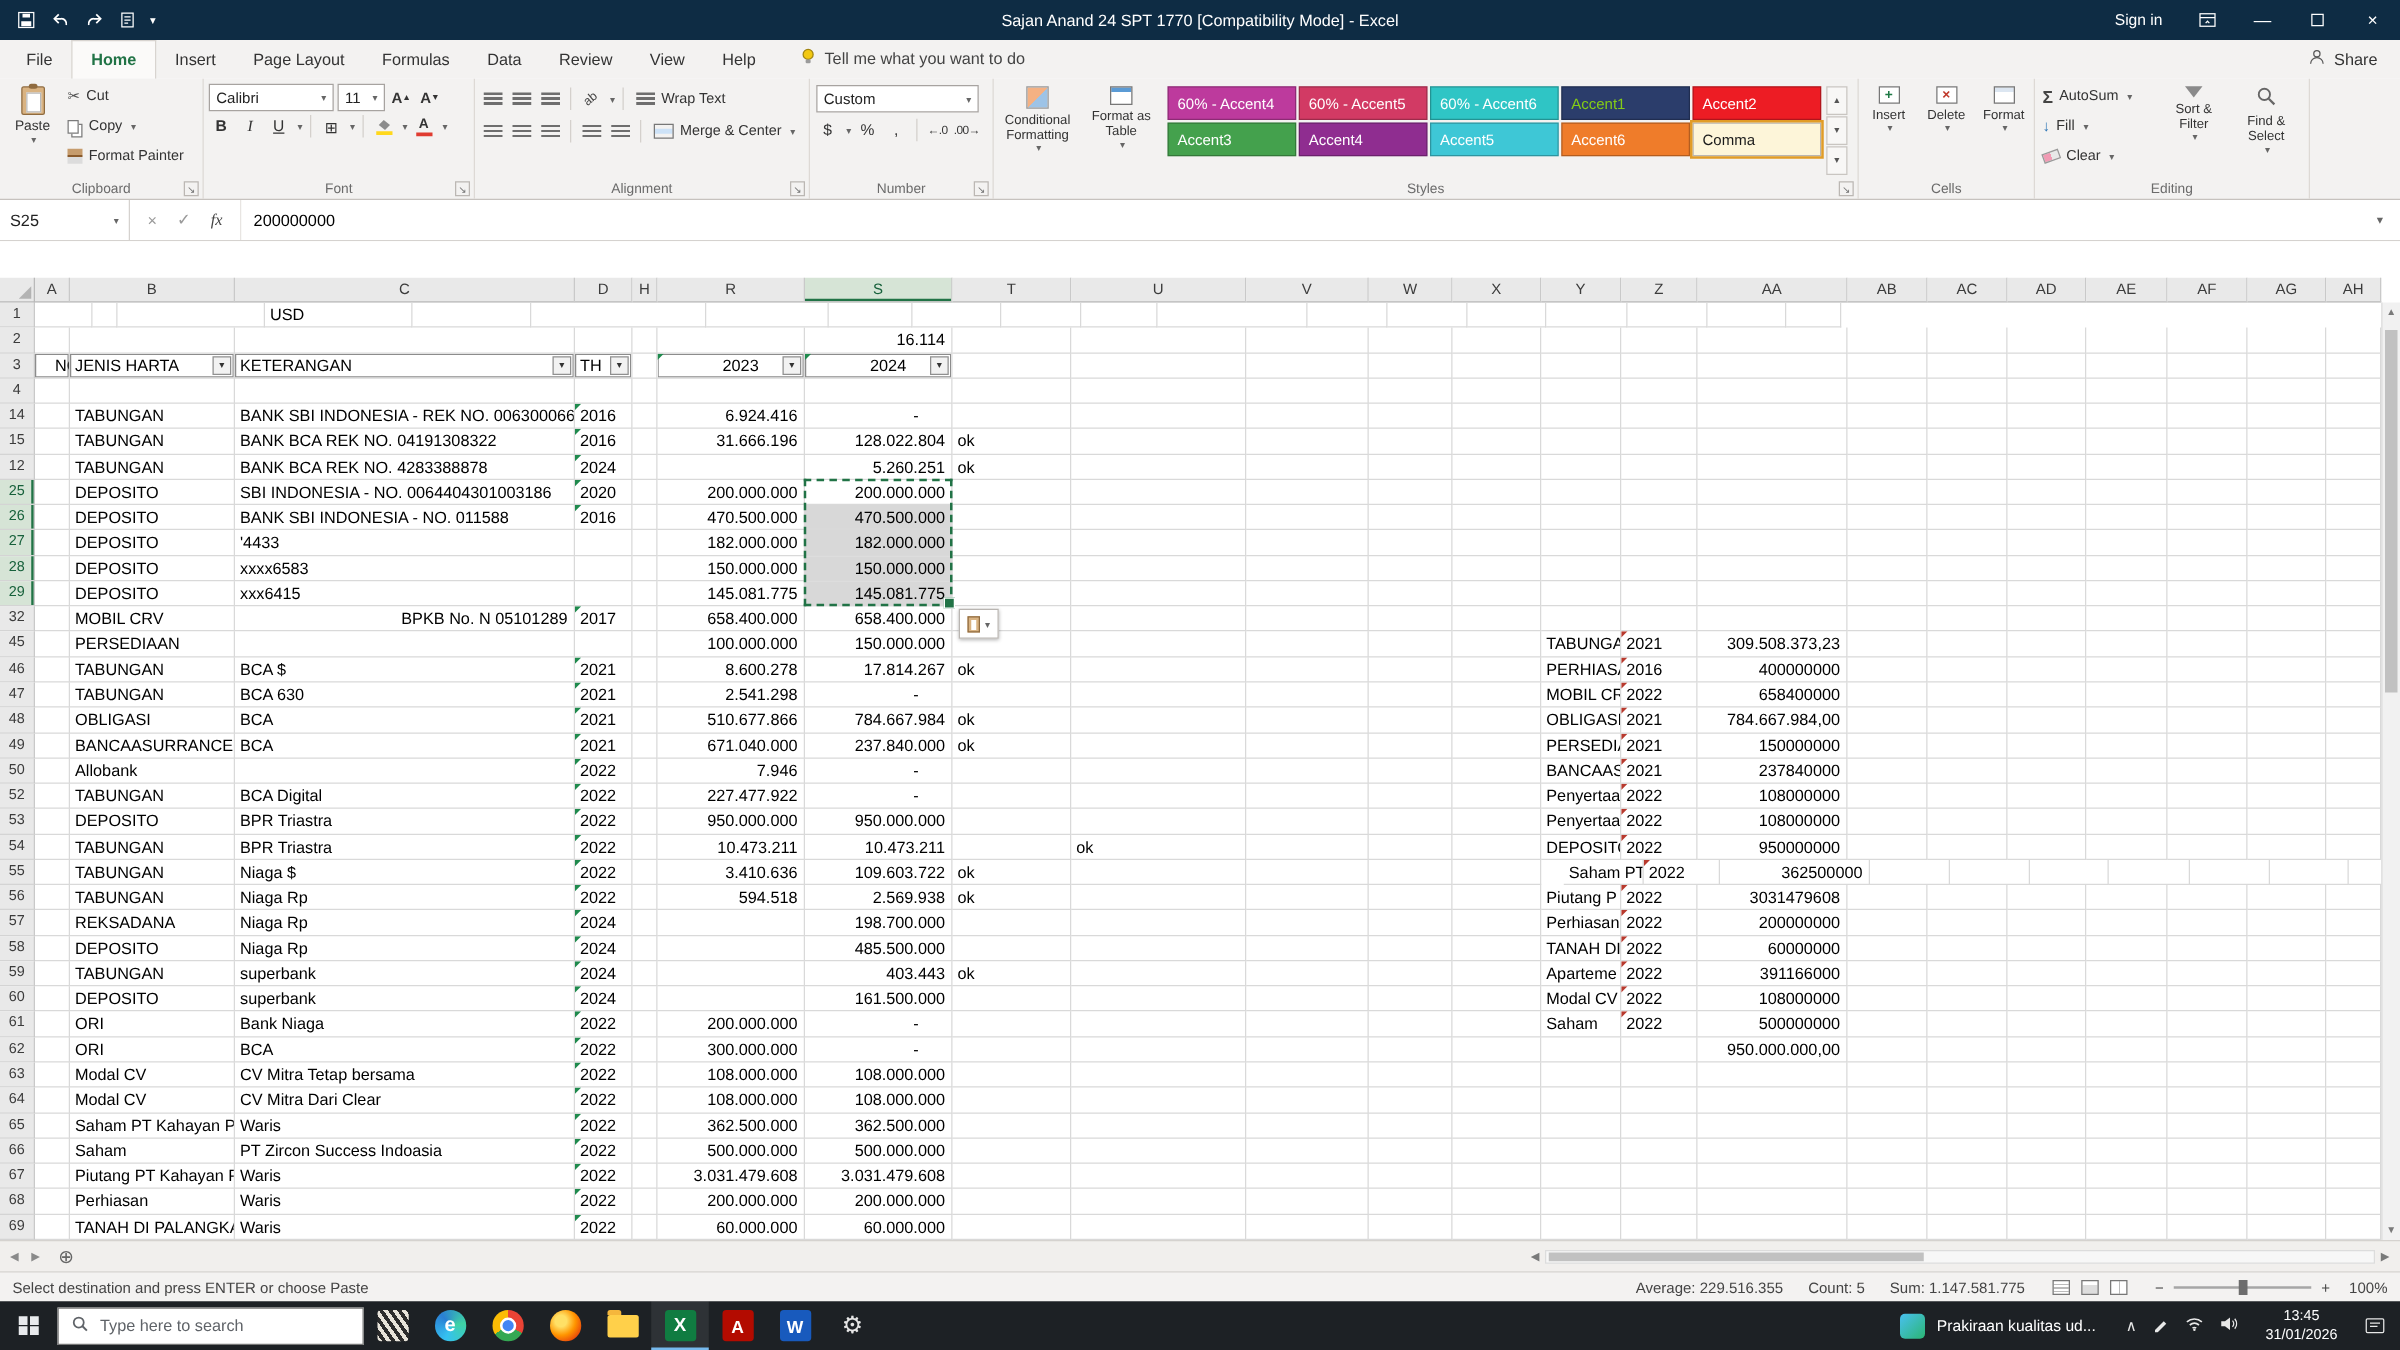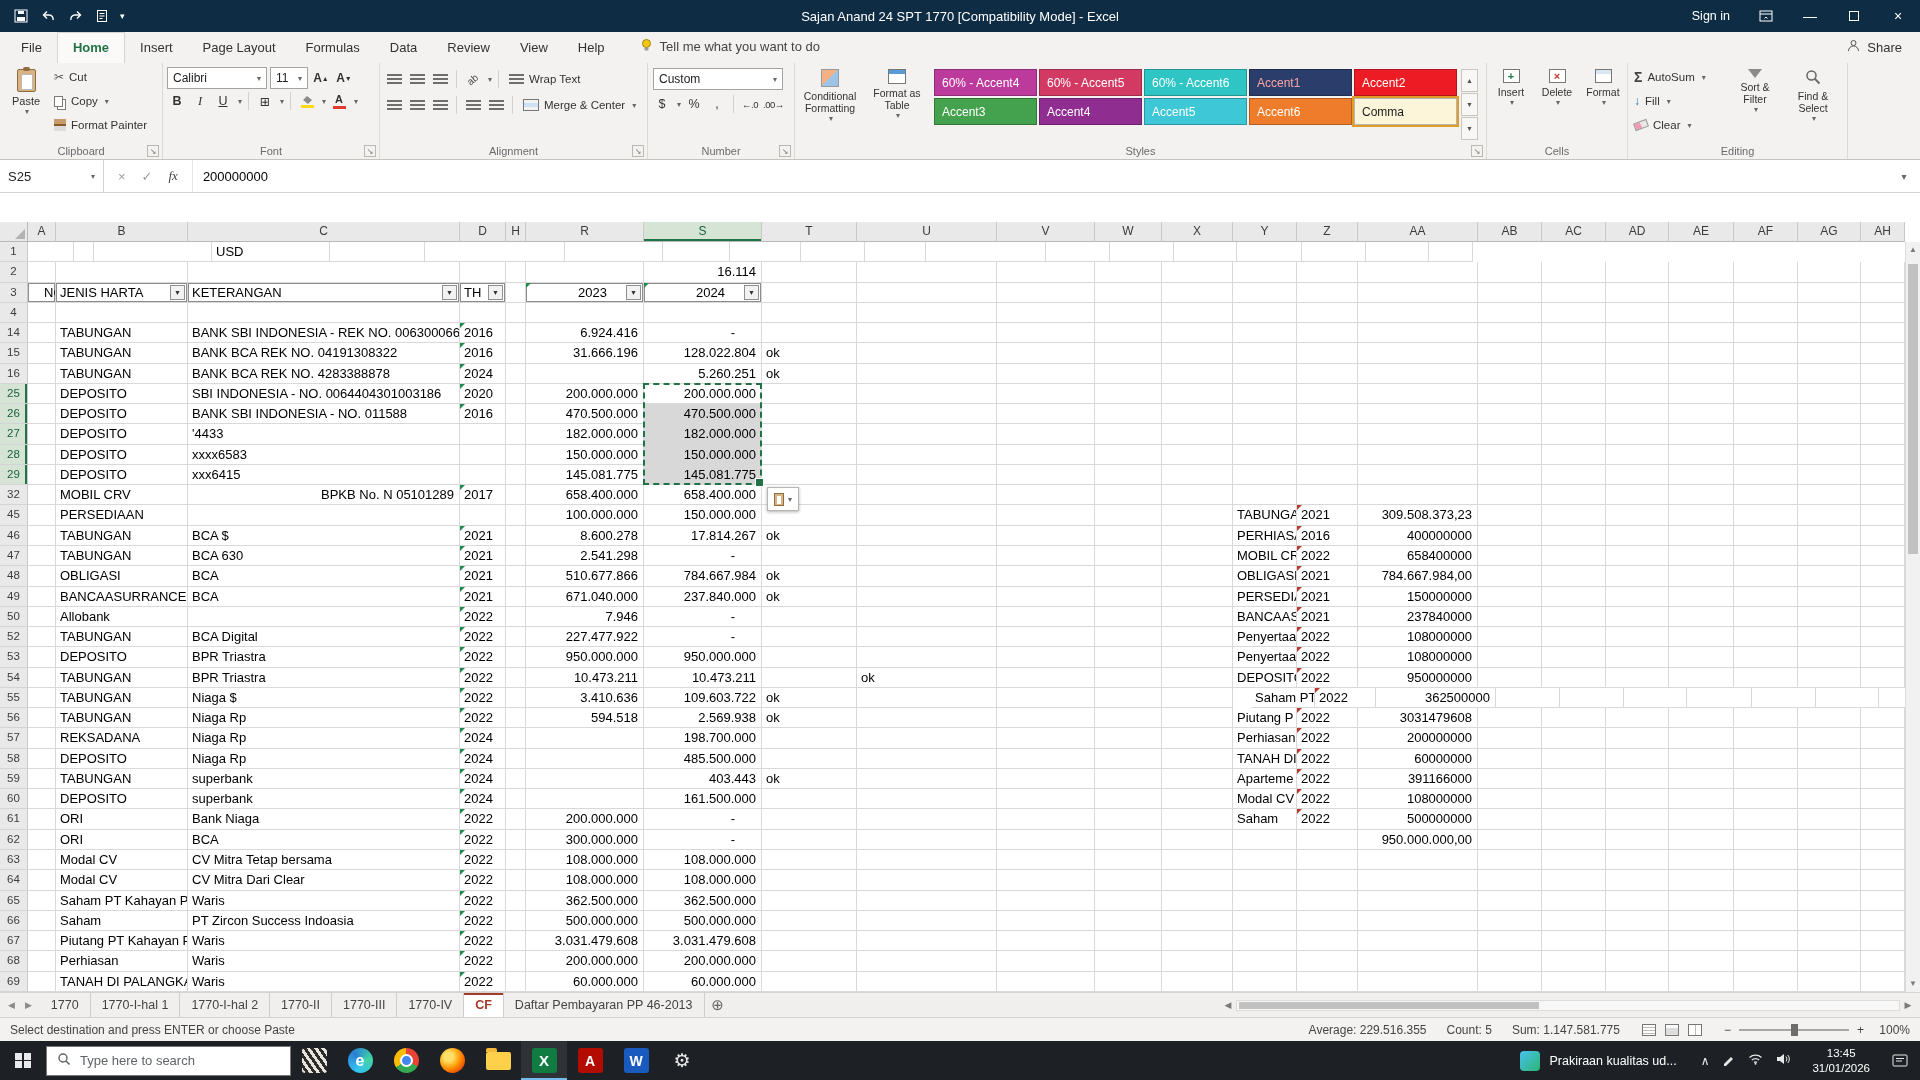--- a/index.html
+++ b/index.html
@@ -397,21 +397,21 @@
         </div>
         <div class="bigbtn" style="width:68px">
           <span class="bicon ftico"></span>
           <span>Format as Table</span>
           <span class="dd">▾</span>
         </div>
         <div id="gallery" class="gallery">
             <div class="gitem" style="background: rgb(189, 58, 157); color: rgb(255, 255, 255);">60% - Accent4</div>
             <div class="gitem" style="background: rgb(210, 58, 100); color: rgb(255, 255, 255);">60% - Accent5</div>
             <div class="gitem" style="background: rgb(47, 197, 197); color: rgb(255, 255, 255);">60% - Accent6</div>
-            <div class="gitem" style="background: rgb(43, 61, 107); color: #fca5a5;">Accent1</div>
+            <div class="gitem" style="background: rgb(43, 61, 107); color: #84cc16;">Accent1</div>
             <div class="gitem" style="background: rgb(237, 28, 36); color: rgb(255, 255, 255);">Accent2</div>
             <div class="gitem" style="background: rgb(68, 161, 77); color: rgb(255, 255, 255);">Accent3</div>
             <div class="gitem" style="background: rgb(143, 45, 144); color: rgb(255, 255, 255);">Accent4</div>
             <div class="gitem" style="background: rgb(62, 199, 214); color: rgb(255, 255, 255);">Accent5</div>
             <div class="gitem" style="background: rgb(239, 124, 42); color: rgb(255, 255, 255);">Accent6</div>
             <div class="gitem gsel" style="background: rgb(253, 245, 217); color: rgb(26, 26, 26);">Comma</div>
           </div>
         <div class="gscroll">
           <span class="gs">▲</span>
           <span class="gs">▼</span>
@@ -665,21 +665,21 @@
           <div class="cell" style="width: 120px;"></div>
           <div class="cell" style="width: 64px;"></div>
           <div class="cell" style="width: 64px;"></div>
           <div class="cell" style="width: 63px;"></div>
           <div class="cell" style="width: 65px;"></div>
           <div class="cell" style="width: 64px;"></div>
           <div class="cell" style="width: 63px;"></div>
           <div class="cell" style="width: 44px;"></div>
         </div>
         <div class="grow">
-          <div class="rowhead">16</div>
+          <div class="rowhead">12</div>
           <div class="cell" style="width: 28px;"></div>
           <div class="cell" style="width: 132px;"><span>TABUNGAN</span></div>
           <div class="cell" style="width: 272px;"><span>BANK BCA REK NO. 4283388878</span></div>
           <div class="cell gt" style="width: 46px;"><span>2024</span></div>
           <div class="cell" style="width: 20px;"></div>
           <div class="cell" style="width: 118px;"></div>
           <div class="cell ar" style="width: 118px;"><span>5.260.251</span></div>
           <div class="cell" style="width: 95px;"><span>ok</span></div>
           <div class="cell" style="width: 140px;"></div>
           <div class="cell" style="width: 98px;"></div>
@@ -1457,30 +1457,20 @@
         <span class="miniclip"></span>
         <span class="dd">▾</span>
       </div>
     </div>
 
   <div class="sheetbar">
     <div class="tabnav">
       <span>◀</span>
       <span>▶</span>
     </div>
-    <div id="stabs" style="display:flex; align-items:stretch;">
-        <span class="stab">1770</span>
-        <span class="stab">1770-I-hal 1</span>
-        <span class="stab">1770-I-hal 2</span>
-        <span class="stab">1770-II</span>
-        <span class="stab">1770-III</span>
-        <span class="stab">1770-IV</span>
-        <span class="stab active">CF</span>
-        <span class="stab">Daftar Pembayaran PP 46-2013</span>
-      </div>
     <span class="newsheet">⊕</span>
     <div class="hscroll">
       <span class="harr">◀</span>
       <div class="htrack">
           <span class="hthumb"></span>
         </div>
       <span class="harr">▶</span>
     </div>
   </div>
 

